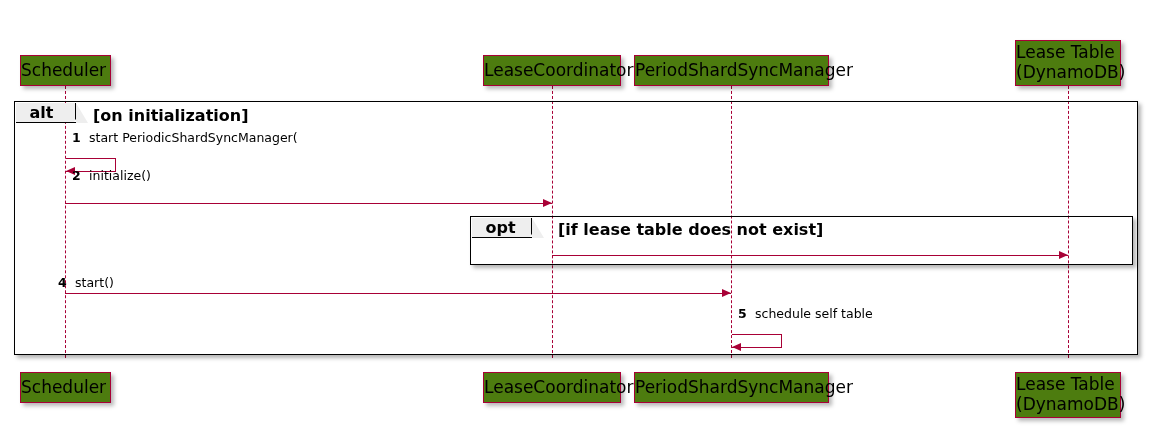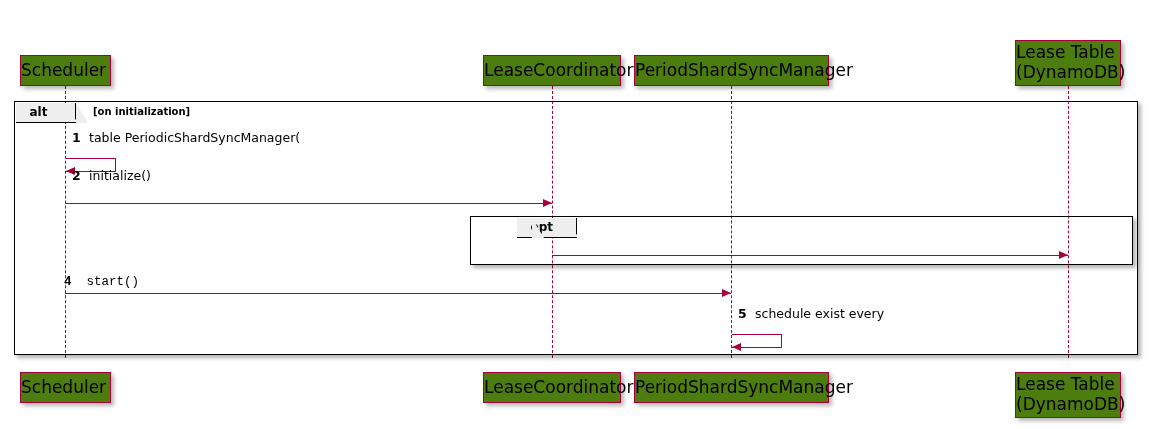--- a/index.html
+++ b/index.html
@@ -62,21 +62,21 @@
     border: 1.5px solid #000000;
     background: transparent;
     box-shadow: 3px 3px 4px rgba(0,0,0,0.30);
   }
   .fragment-label {
     position: absolute;
     box-sizing: border-box;
     background: #EEEEEE;
     border-right: 1.5px solid #000000;
     border-bottom: 1.5px solid #000000;
-    font-size: 12px;
+    font-size: 16px;
     font-weight: bold;
     color: #000000;
     display: flex;
     align-items: center;
     padding-left: 14px;
     white-space: nowrap;
   }
   .fragment-label::after {
     content: "";
     position: absolute;
@@ -91,21 +91,21 @@
   .fragment-corner {
     position: absolute;
     width: 0;
     height: 0;
     border-style: solid;
     border-width: 20px 0 0 12px;
     border-color: transparent transparent transparent #EEEEEE;
   }
   .fragment-guard {
     position: absolute;
-    font-size: 10px;
+    font-size: 16px;
     font-weight: bold;
     color: #000000;
     white-space: nowrap;
   }
 
   
   .msg-line {
     position: absolute;
     height: 0;
     border-top: 1.5px solid #A80036;
@@ -158,52 +158,53 @@
   <div class="lifeline" style="left:1068px; top:86px; height:272px;"></div>
 
   <div class="fragment" style="left:14px; top:101px; width:1124px; height:254px;"></div>
   <div class="fragment-label" style="left:15.5px; top:102.5px; width:60px; height:20px;">
     <span>alt</span>
   </div>
   <div class="fragment-corner" style="left:75.5px; top:102.5px;"></div>
   <div class="fragment-guard" style="left:93px; top:106px;">[on initialization]</div>
 
   <div class="fragment" style="left:470px; top:216px; width:663px; height:49px;"></div>
-  <div class="fragment-label" style="left:471.5px; top:217.5px; width:60px; height:20px;margin-left:45px;">
+  <div class="fragment-label" style="left:471.5px; top:217.5px; width:60px; height:20px;">
     <span>opt</span>
   </div>
   <div class="fragment-corner" style="left:531.5px; top:217.5px;"></div>
+  <div class="fragment-guard" style="left:558px; top:220px;">[if lease table does not exist]</div>
 
   <div class="msg-label" style="left:72px; top:130px;">
     <span class="msg-num">1&nbsp;</span>
-    <span>table PeriodicShardSyncManager(</span>
+    <span>start PeriodicShardSyncManager(</span>
   </div>
   <div class="selfcall" style="left:66px; top:158px; width:50px; height:14px;"></div>
   <div class="msg-arrow left" style="left:66px; top:167px;"></div>
 
   <div class="msg-label" style="left:72px; top:168px;">
     <span class="msg-num">2&nbsp;</span>
     <span>initialize()</span>
   </div>
   <div class="msg-line" style="left:65px; top:203px; width:487px;"></div>
   <div class="msg-arrow right" style="left:543px; top:198.5px;"></div>
 
   <div class="msg-line" style="left:552px; top:255px; width:516px;"></div>
   <div class="msg-arrow right" style="left:1059px; top:250.5px;"></div>
 
-  <div class="msg-label" style="left:64px; top:275px;font-family:Liberation Mono, monospace;">
+  <div class="msg-label" style="left:58px; top:275px;">
     <span class="msg-num">4&nbsp;</span>
     <span>start()</span>
   </div>
   <div class="msg-line" style="left:65px; top:293px; width:666px;"></div>
   <div class="msg-arrow right" style="left:722px; top:288.5px;"></div>
 
   <div class="msg-label" style="left:738px; top:306px;">
     <span class="msg-num">5&nbsp;</span>
-    <span>schedule exist every</span>
+    <span>schedule self table</span>
   </div>
   <div class="selfcall" style="left:732px; top:334px; width:50px; height:14px;"></div>
   <div class="msg-arrow left" style="left:732px; top:343px;"></div>
 
   <div class="participant" style="left:20px; top:55px; width:91px; height:31px;">
     <span>Scheduler</span>
   </div>
 
   <div class="participant" style="left:483px; top:55px; width:138px; height:31px;">
     <span>LeaseCoordinator</span>

